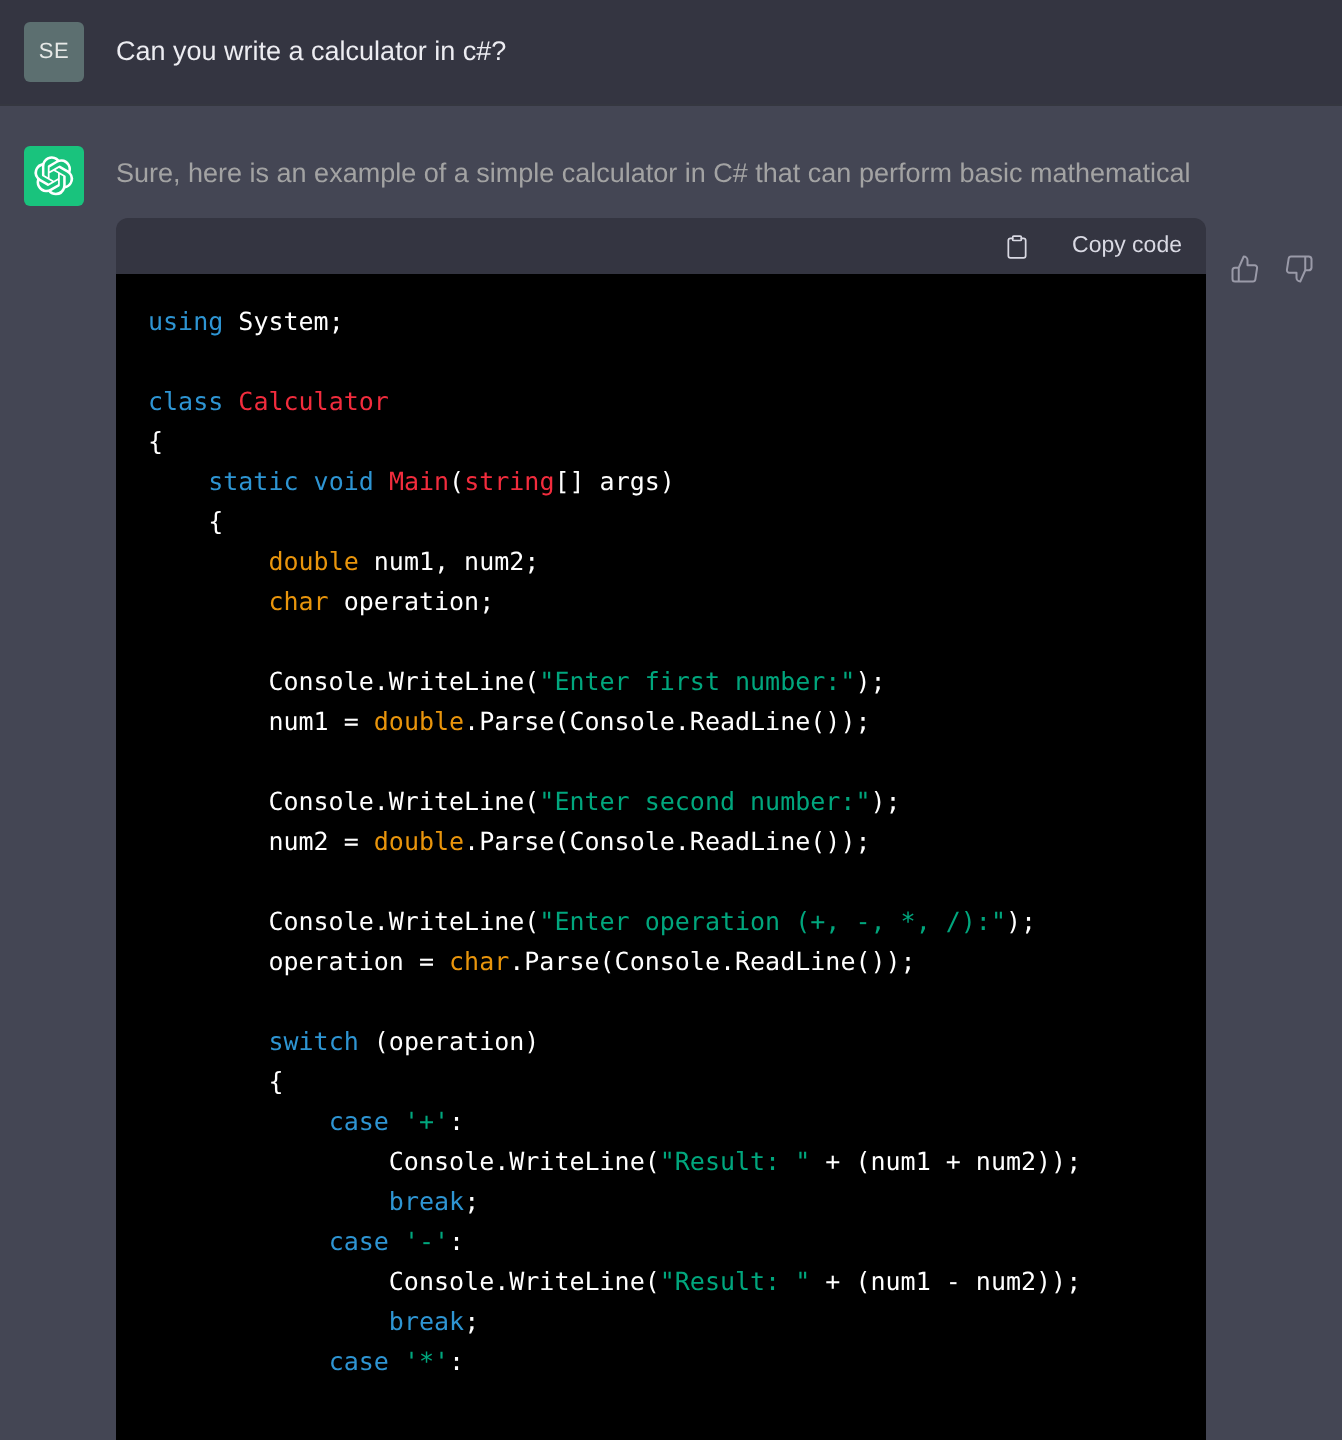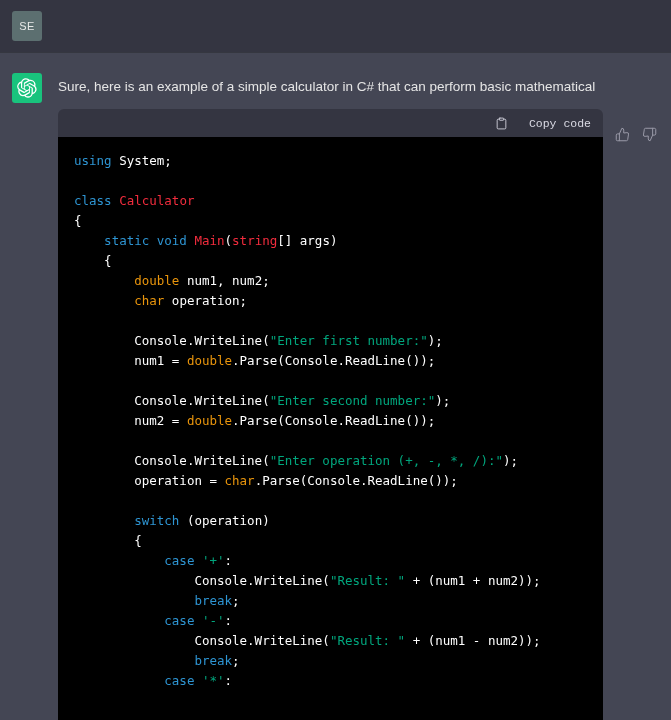--- a/index.html
+++ b/index.html
@@ -15,57 +15,58 @@
   .avatar {
     width: 30px; height: 30px; border-radius: 3px; flex: none;
     display: flex; align-items: center; justify-content: center;
   }
   .user-avatar { background: #5c6f70; color: #e7e9e7; font-size: 11px; letter-spacing: .3px; }
   .bot-avatar { background: #19c37d; }
   .bot-avatar svg { width: 20px; height: 20px; fill: #ffffff; }
   .user-text { color: #ececf1; font-size: 13.5px; line-height: 30px; }
   .assistant-content { flex: 1; min-width: 0; }
   .assistant-text {
-    color: #e5e5e5; font-size: 13.5px; line-height: 27px;
+    color: #a3a3a3; font-size: 13.5px; line-height: 27px;
     max-width: 548px; padding-right: 0;
   }
   .feedback { position: absolute; top: 74px; right: 14px; display: flex; gap: 12px; }
   .icon-btn {
     background: none; border: none; padding: 0; margin: 0; cursor: pointer;
     color: #9a9aa8; display: flex; align-items: center;
   }
   .icon-btn svg { width: 15px; height: 15px; stroke: currentColor; fill: none; stroke-width: 1.6; stroke-linecap: round; stroke-linejoin: round; }
   .code-block { margin-top: 9px; width: 545px; border-radius: 6px 6px 0 0; overflow: hidden; }
   .code-header {
     background: #343541; height: 28px;
     display: flex; align-items: center; justify-content: flex-end;
     padding: 0 12px;
   }
   .copy-btn {
     background: none; border: none; padding: 0; cursor: pointer;
     display: flex; align-items: center; gap: 21px;
-    color: #d9d9e3; font-size: 11.5px; font-family: Liberation Mono, monospace;
+    color: #d9d9e3; font-size: 11.5px; font-family: Liberation Sans, sans-serif;
   }
   .copy-btn svg { width: 13px; height: 13px; stroke: currentColor; fill: none; stroke-width: 1.6; stroke-linecap: round; stroke-linejoin: round; }
   .code-body {
     margin: 0; background: #000000;
     padding: 14px 16px 20px 16px;
     font-family: "DejaVu Sans Mono", monospace;
     font-size: 12.5px; line-height: 20px;
     white-space: pre; color: #ffffff;
   }
   .code-body div { min-height: 20px; }
 </style>
 </head>
 <body>
 
 <div>
 
   <div class="row user-row">
     <div class="avatar user-avatar">SE</div>
+    <div class="user-text">Can you write a calculator in c#?</div>
   </div>
 
   <div class="row assistant-row">
     <div class="avatar bot-avatar">
       <svg viewBox="-0.17 -0.17 24.6 24.6" aria-hidden="true">
         <path d="M22.2819 9.8211a5.9847 5.9847 0 0 0-.5157-4.9108 6.0462 6.0462 0 0 0-6.5098-2.9A6.0651 6.0651 0 0 0 4.9807 4.1818a5.9847 5.9847 0 0 0-3.9977 2.9 6.0462 6.0462 0 0 0 .7427 7.0966 5.98 5.98 0 0 0 .511 4.9107 6.051 6.051 0 0 0 6.5146 2.9001A5.9847 5.9847 0 0 0 13.2599 24a6.0557 6.0557 0 0 0 5.7718-4.2058 5.9894 5.9894 0 0 0 3.9977-2.9001 6.0557 6.0557 0 0 0-.7475-7.073zM13.2599 22.4311a4.4755 4.4755 0 0 1-2.8764-1.0408l.1419-.0804 4.7783-2.7582a.7948.7948 0 0 0 .3927-.6813v-6.7369l2.02 1.1686a.071.071 0 0 1 .038.052v5.5826a4.504 4.504 0 0 1-4.4945 4.4944zm-9.6607-4.1254a4.4708 4.4708 0 0 1-.5346-3.0137l.142.0852 4.783 2.7582a.7712.7712 0 0 0 .7806 0l5.8428-3.3685v2.3324a.0804.0804 0 0 1-.0332.0615L9.74 19.9502a4.4992 4.4992 0 0 1-6.1408-1.6464zM2.3408 7.8956a4.485 4.485 0 0 1 2.3655-1.9728V11.6a.7664.7664 0 0 0 .3879.6765l5.8144 3.3543-2.0201 1.1685a.0757.0757 0 0 1-.071 0l-4.8303-2.7865A4.504 4.504 0 0 1 2.3408 7.8956zm16.5963 3.8558L13.1038 8.364 15.1192 7.2a.0757.0757 0 0 1 .071 0l4.8303 2.7913a4.4944 4.4944 0 0 1-.6765 8.1042v-5.6772a.79.79 0 0 0-.407-.667zm2.0107-3.0231l-.142-.0852-4.7735-2.7818a.7759.7759 0 0 0-.7854 0L9.409 9.2297V6.8974a.0662.0662 0 0 1 .0284-.0615l4.8303-2.7866a4.4992 4.4992 0 0 1 6.6802 4.66zM8.3065 12.863l-2.02-1.1638a.0804.0804 0 0 1-.038-.0567V6.0742a4.4992 4.4992 0 0 1 7.3757-3.4537l-.142.0805L8.704 5.459a.7948.7948 0 0 0-.3927.6813zm1.0976-2.3654l2.602-1.4998 2.6069 1.4998v2.9994l-2.5974 1.4997-2.6067-1.4997z"></path>
       </svg>
     </div>
 
     <div class="assistant-content">

